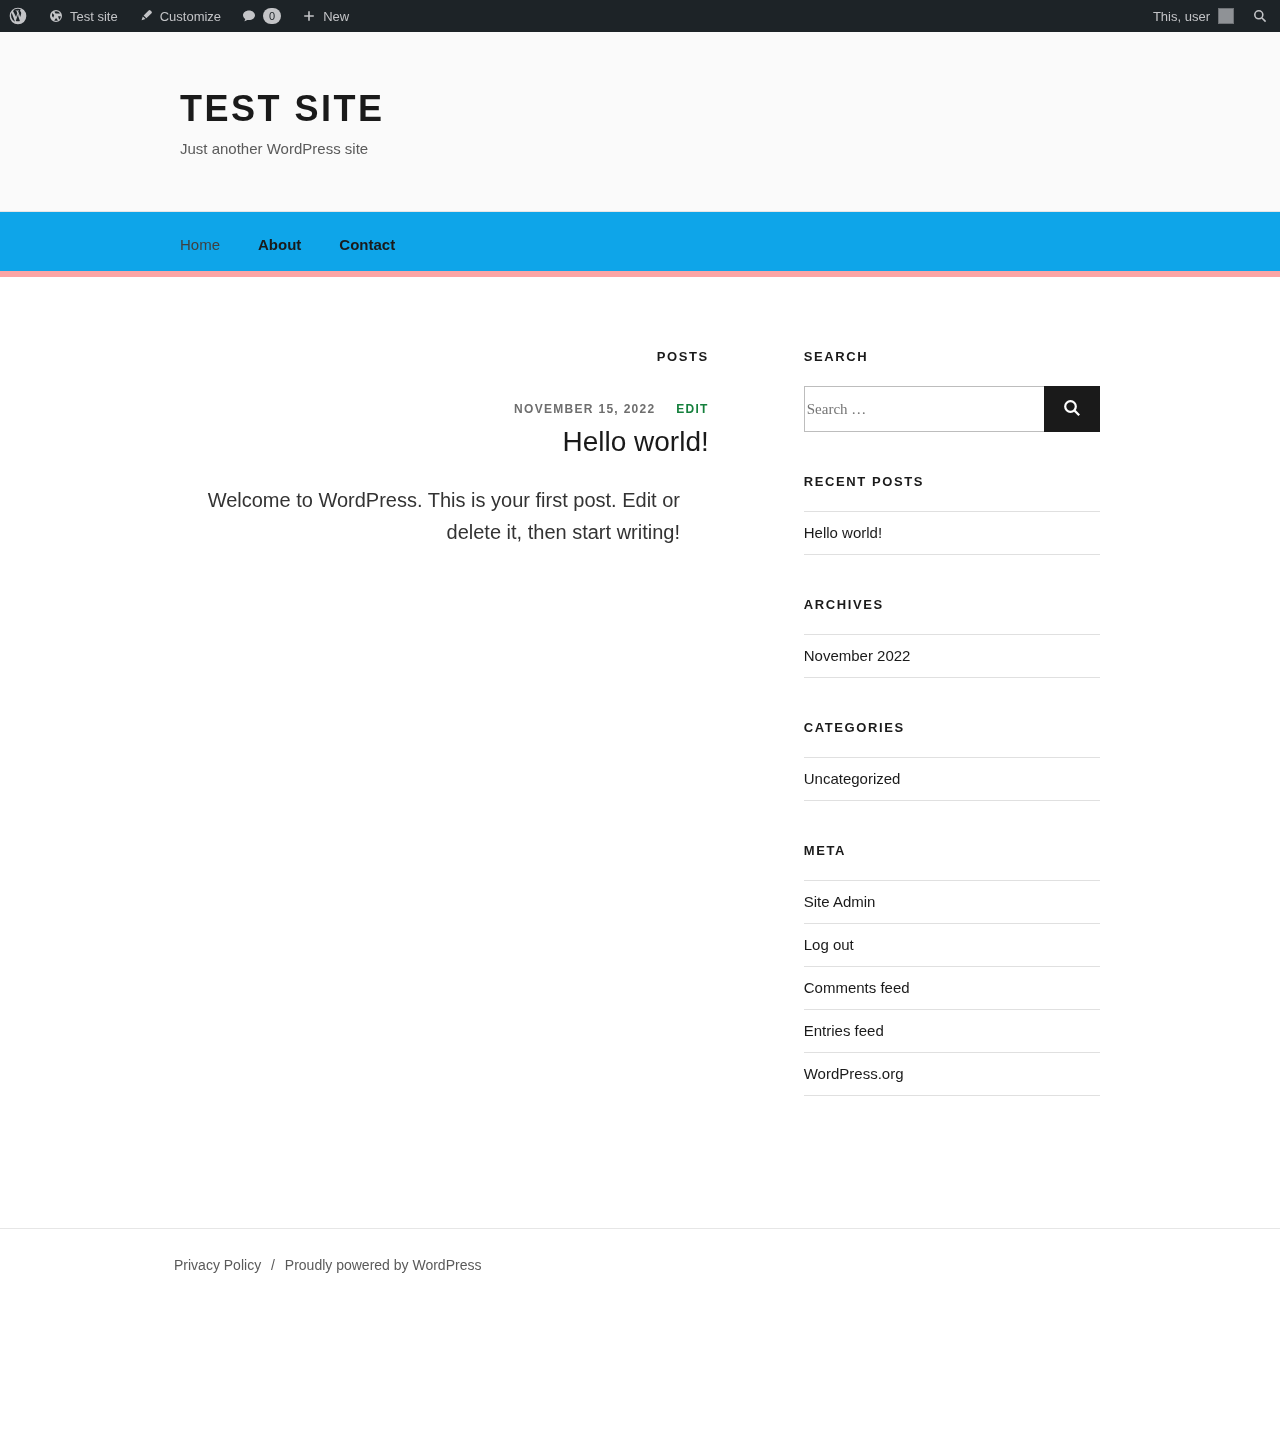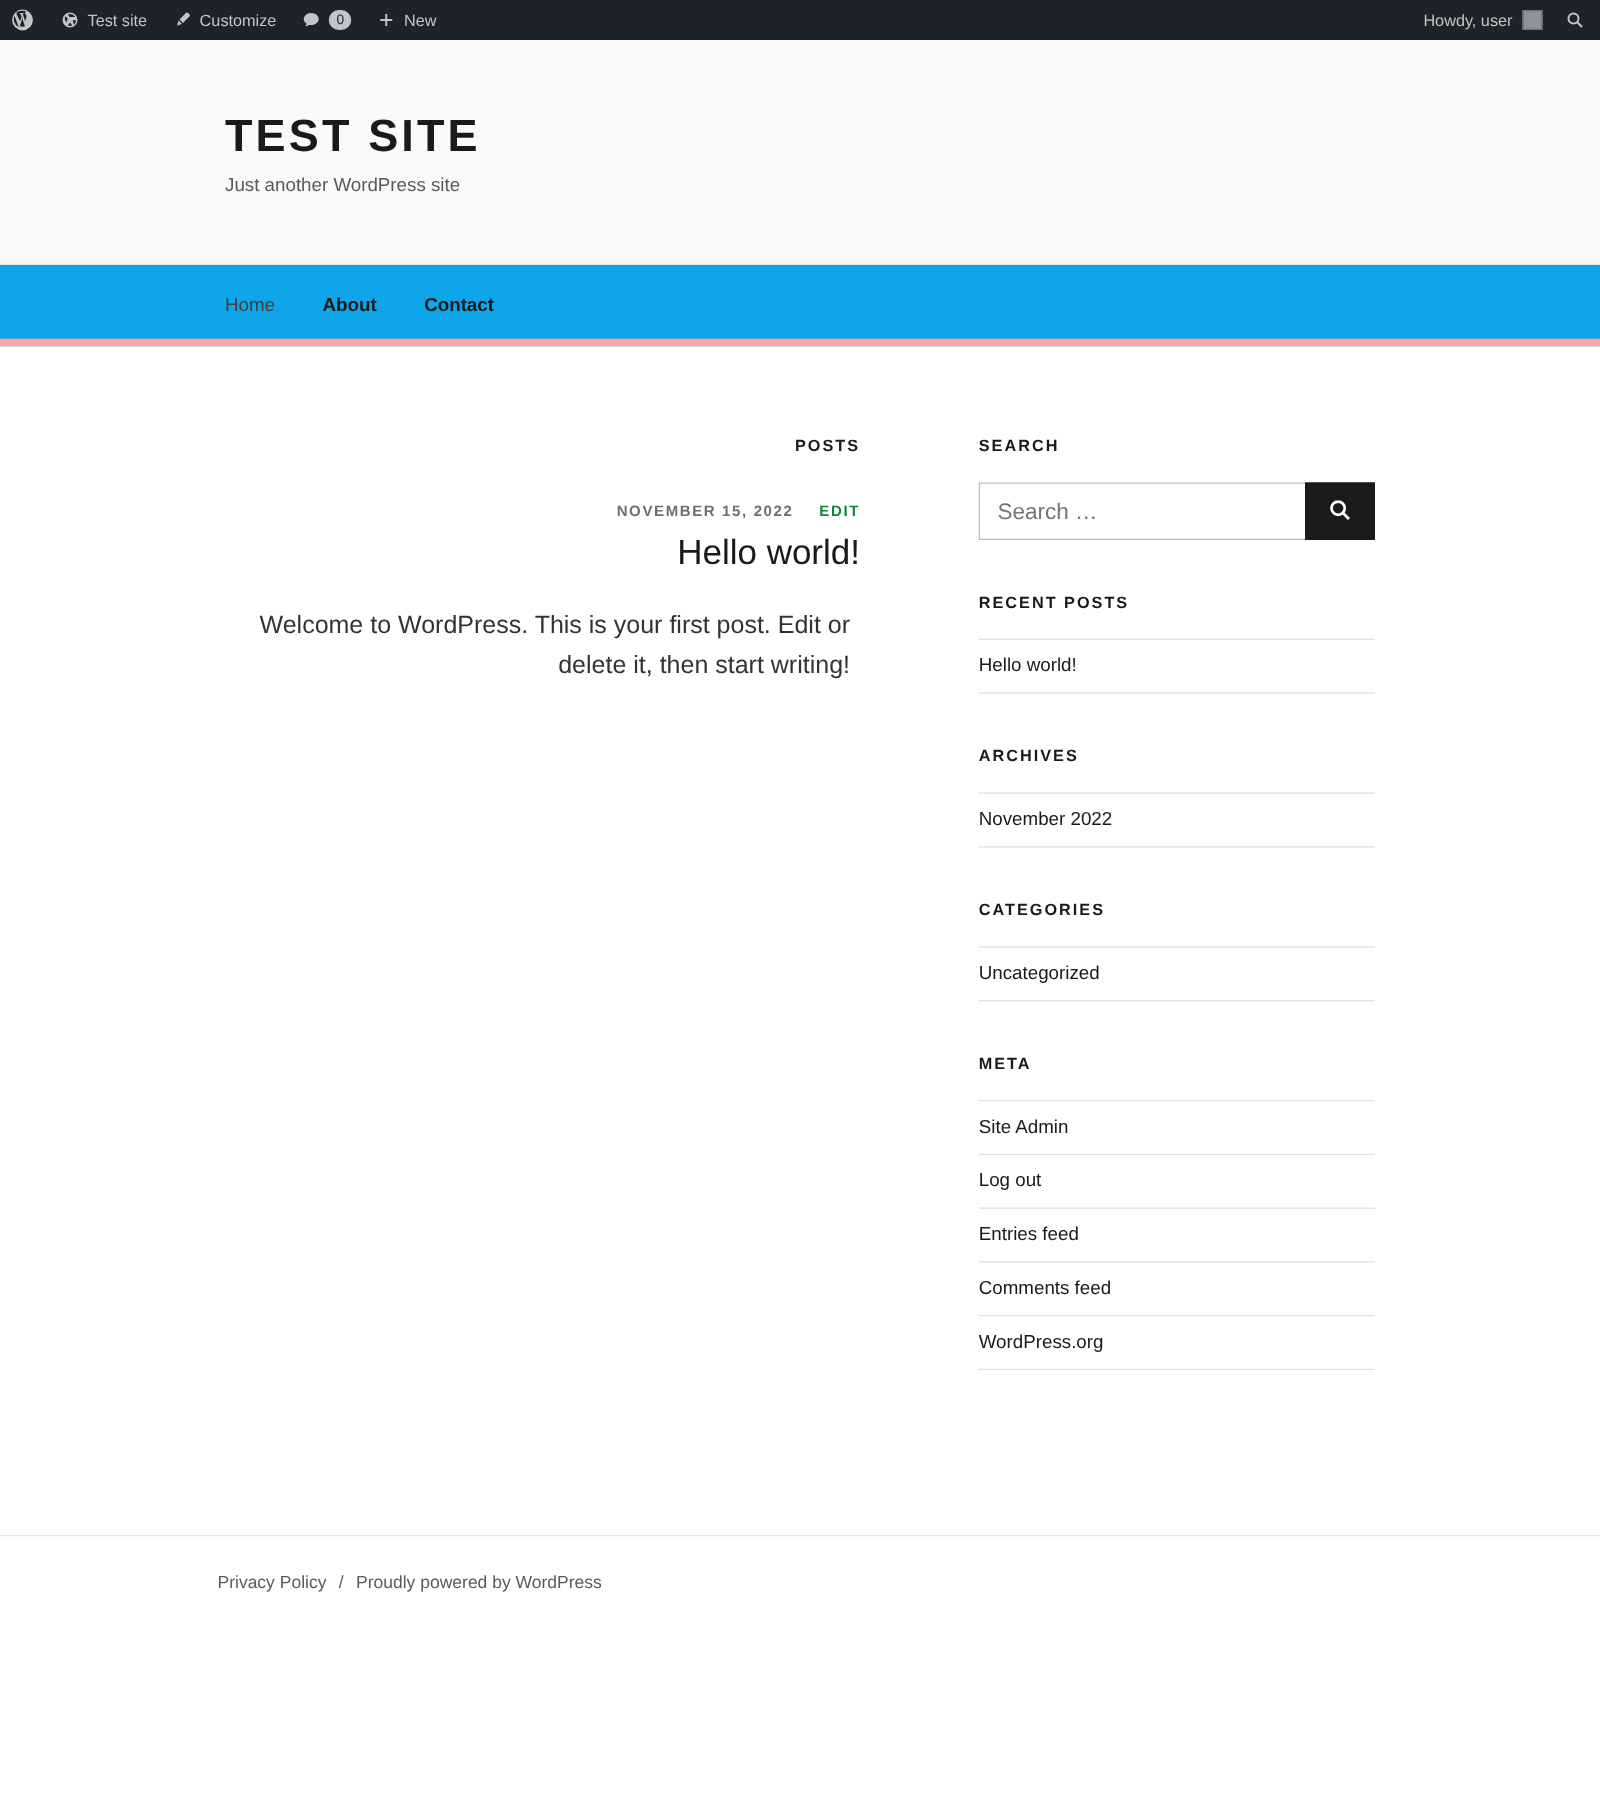--- a/index.html
+++ b/index.html
@@ -140,24 +140,24 @@
     letter-spacing: 1.6px;
     text-transform: uppercase;
     margin: 0 0 22px 0;
     color: #1a1a1a;
   }
   .search-form { display: flex; align-items: stretch; height: 46px; }
   .search-field {
     flex: 1;
     border: 1px solid #bdbdbd;
     border-right: none;
-    padding: 0 14px;
-    font-size: 18px;
+    padding: 0 2px;
+    font-size: 15px;
     color: #4a4a4a;
-    font-family: Liberation Sans, sans-serif;
+    font-family: Liberation Serif, serif;
     outline: none;
     background: #fff;
   }
   .search-submit {
     width: 56px;
     background: #1a1a1a;
     border: 1px solid #1a1a1a;
     color: #fff;
     display: flex;
     align-items: center;
@@ -227,21 +227,21 @@
     <span>
       <svg class="icon-sm" viewBox="0 0 20 20" fill="#c3c4c7" aria-hidden="true">
         <path d="M9 4h2v5h5v2h-5v5H9v-5H4V9h5V4z"></path>
       </svg>
     </span>
     <span>New</span>
   </a>
 
   <div class="ab-right">
     <a class="ab-howdy">
-      <span>Howdy, user</span>
+      <span>This, user</span>
       <span class="ab-avatar"></span>
     </a>
     <a class="ab-search">
       <span>
         <svg class="icon-sm" viewBox="0 0 20 20" fill="none" stroke="#c3c4c7" stroke-width="2" aria-hidden="true">
           <circle cx="8.5" cy="8.5" r="5"></circle>
             <path d="M12.5 12.5 17 17"></path>
         </svg>
       </span>
     </a>
@@ -326,24 +326,24 @@
     <section class="widget">
       <h4 class="widget-title">META</h4>
       <ul>
         <li>
           <a>Site Admin</a>
         </li>
         <li>
           <a>Log out</a>
         </li>
         <li>
+          <a>Comments feed</a>
+        </li>
+        <li>
           <a>Entries feed</a>
-        </li>
-        <li>
-          <a>Comments feed</a>
         </li>
         <li>
           <a>WordPress.org</a>
         </li>
       </ul>
     </section>
 
   </aside>
 </div>
 

